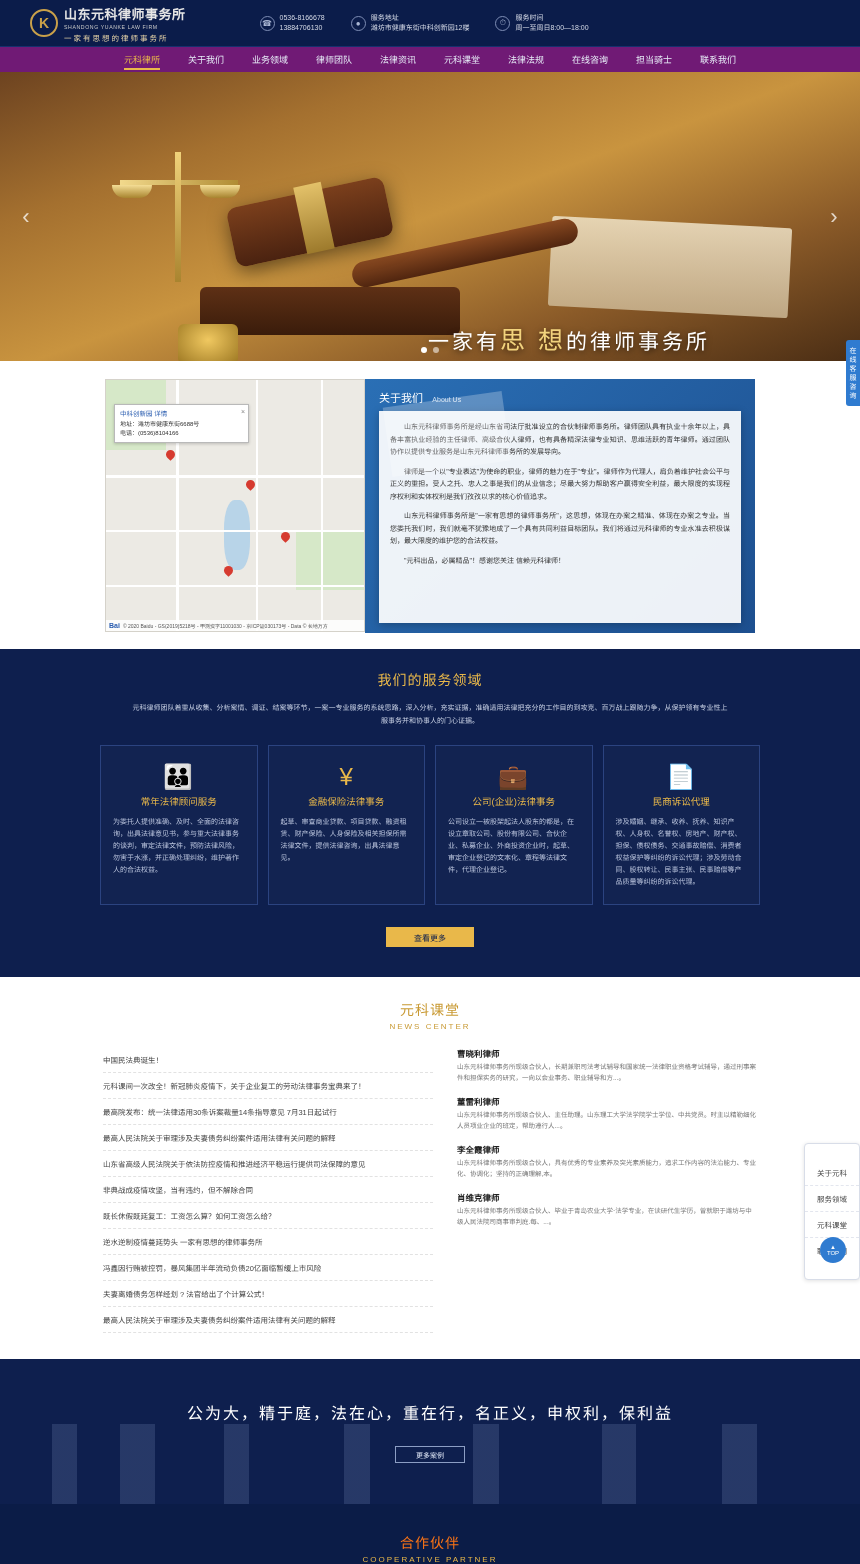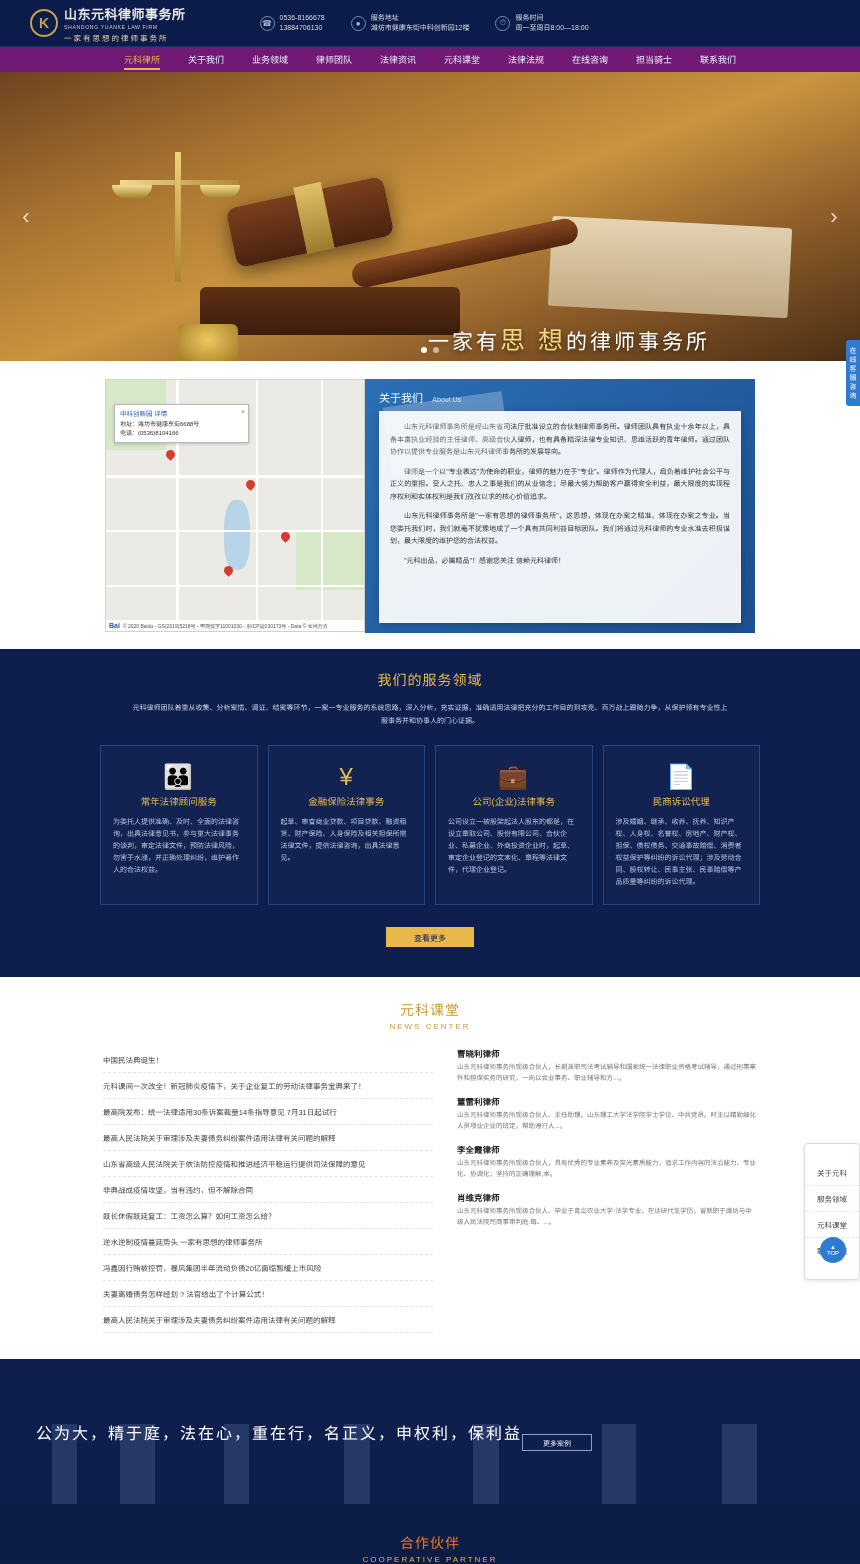--- a/index.html
+++ b/index.html
@@ -224,21 +224,21 @@
     border-bottom: 1px dashed #e2e2e2;
   }
   .lawyers { width: 300px; }
   .lawyer { margin-bottom: 12px; }
   .lawyer .nm { font-size: 8.5px; color:#222; font-weight:bold; margin-bottom: 3px;}
   .lawyer .ds { font-size: 6.5px; line-height: 10.5px; color:#777; }
 
   
   .motto {
     background: #0e1f4e; height: 145px; position:relative; overflow:hidden;
-    display:flex; flex-direction:row; align-items:center; padding-left:36px;
+    display:flex; flex-direction:column; align-items:center; justify-content:center;
   }
   .city {
     position:absolute; left:0; right:0; bottom:0; height: 80px; opacity:.22;
     background:
       linear-gradient(90deg, transparent 0 6%, #7f93c0 6% 9%, transparent 9% 14%,
       #7f93c0 14% 18%, transparent 18% 26%, #7f93c0 26% 29%, transparent 29% 40%,
       #7f93c0 40% 43%, transparent 43% 55%, #7f93c0 55% 58%, transparent 58% 70%,
       #7f93c0 70% 74%, transparent 74% 84%, #7f93c0 84% 88%, transparent 88% 100%);
   }
   .motto-text { color:#fff; font-size: 16px; letter-spacing: 2px; position:relative; }

